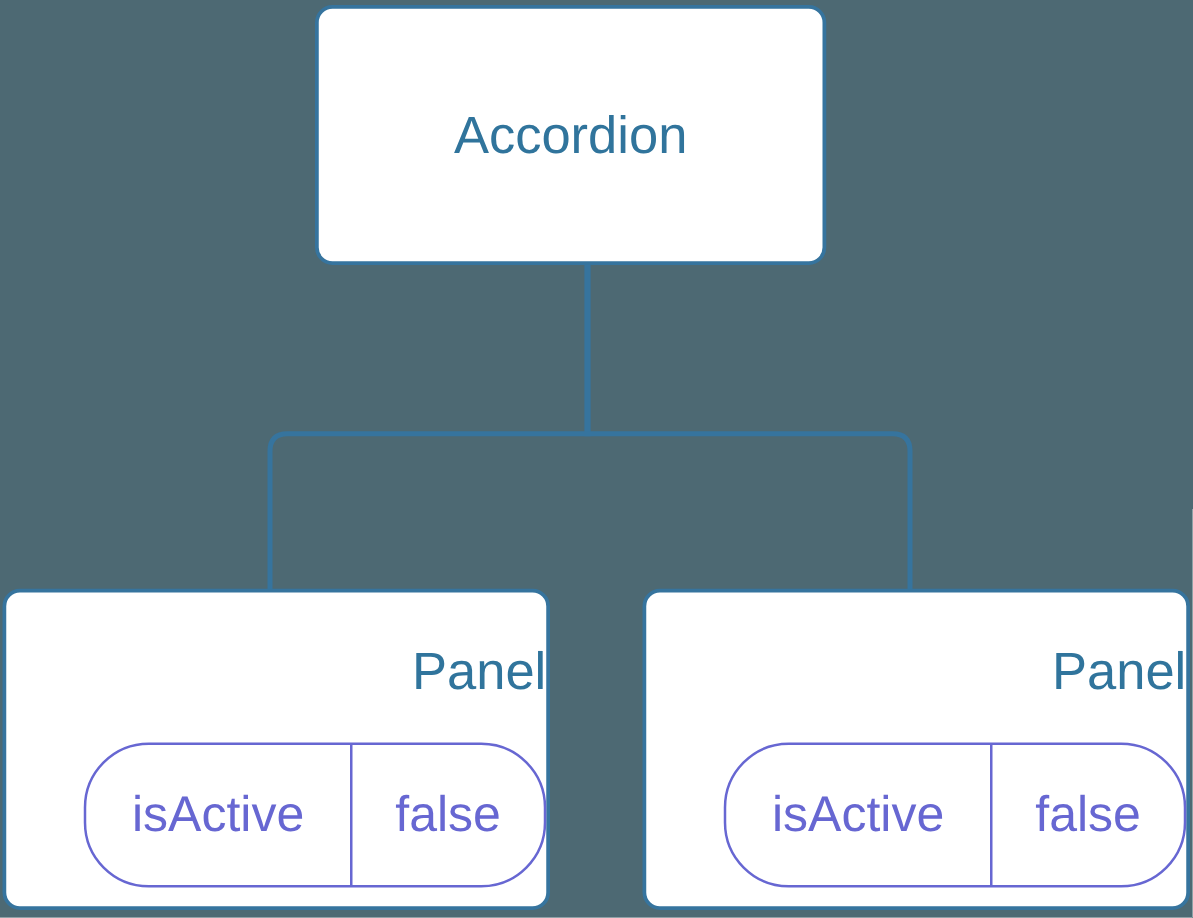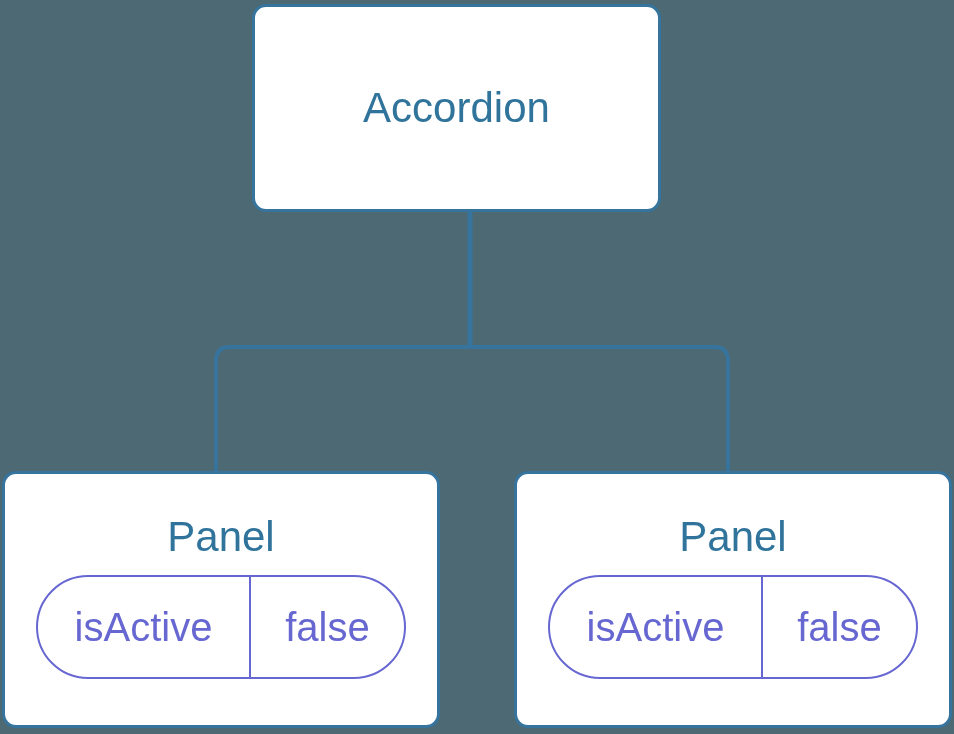--- a/index.html
+++ b/index.html
@@ -43,37 +43,37 @@
     display: flex;
     align-items: center;
     justify-content: center;
   }
   .node.panel {
     top: 471px;
     width: 438px;
     height: 257px;
     display: flex;
     flex-direction: column;
-    align-items: center;
+    align-items: flex-end;
     padding-top: 38px;
   }
   .node.panel.left  { left: 2px; }
   .node.panel.right { left: 514px; }
   .node-title {
     font-size: 42px;
     line-height: 50px;
     font-weight: 500;
     color: var(--title-text, #30749c);
     white-space: nowrap;
   }
   .prop-pill {
     box-sizing: border-box;
-    margin-top: 13px;
+    margin-top: 32px;
     width: 370px;
-    height: 104px;
+    height: 116px;
     border: 2.5px solid var(--prop-border, #6767d2);
     border-radius: 52px;
     display: flex;
     align-items: stretch;
     overflow: hidden;
   }
   .prop-cell {
     display: flex;
     align-items: center;
     justify-content: center;

